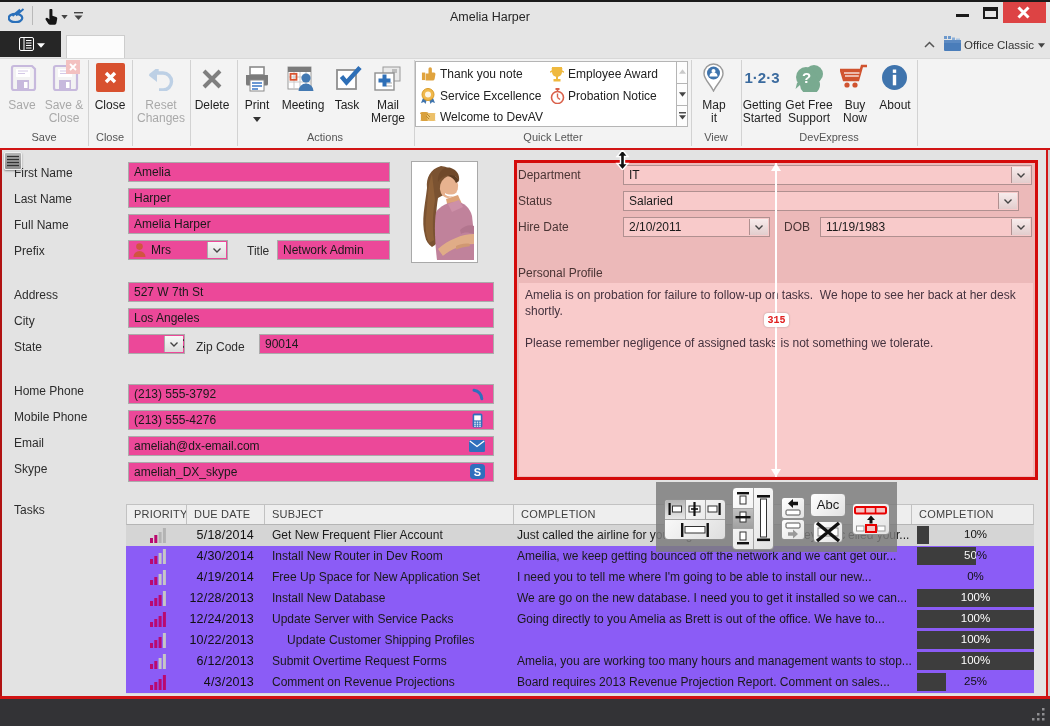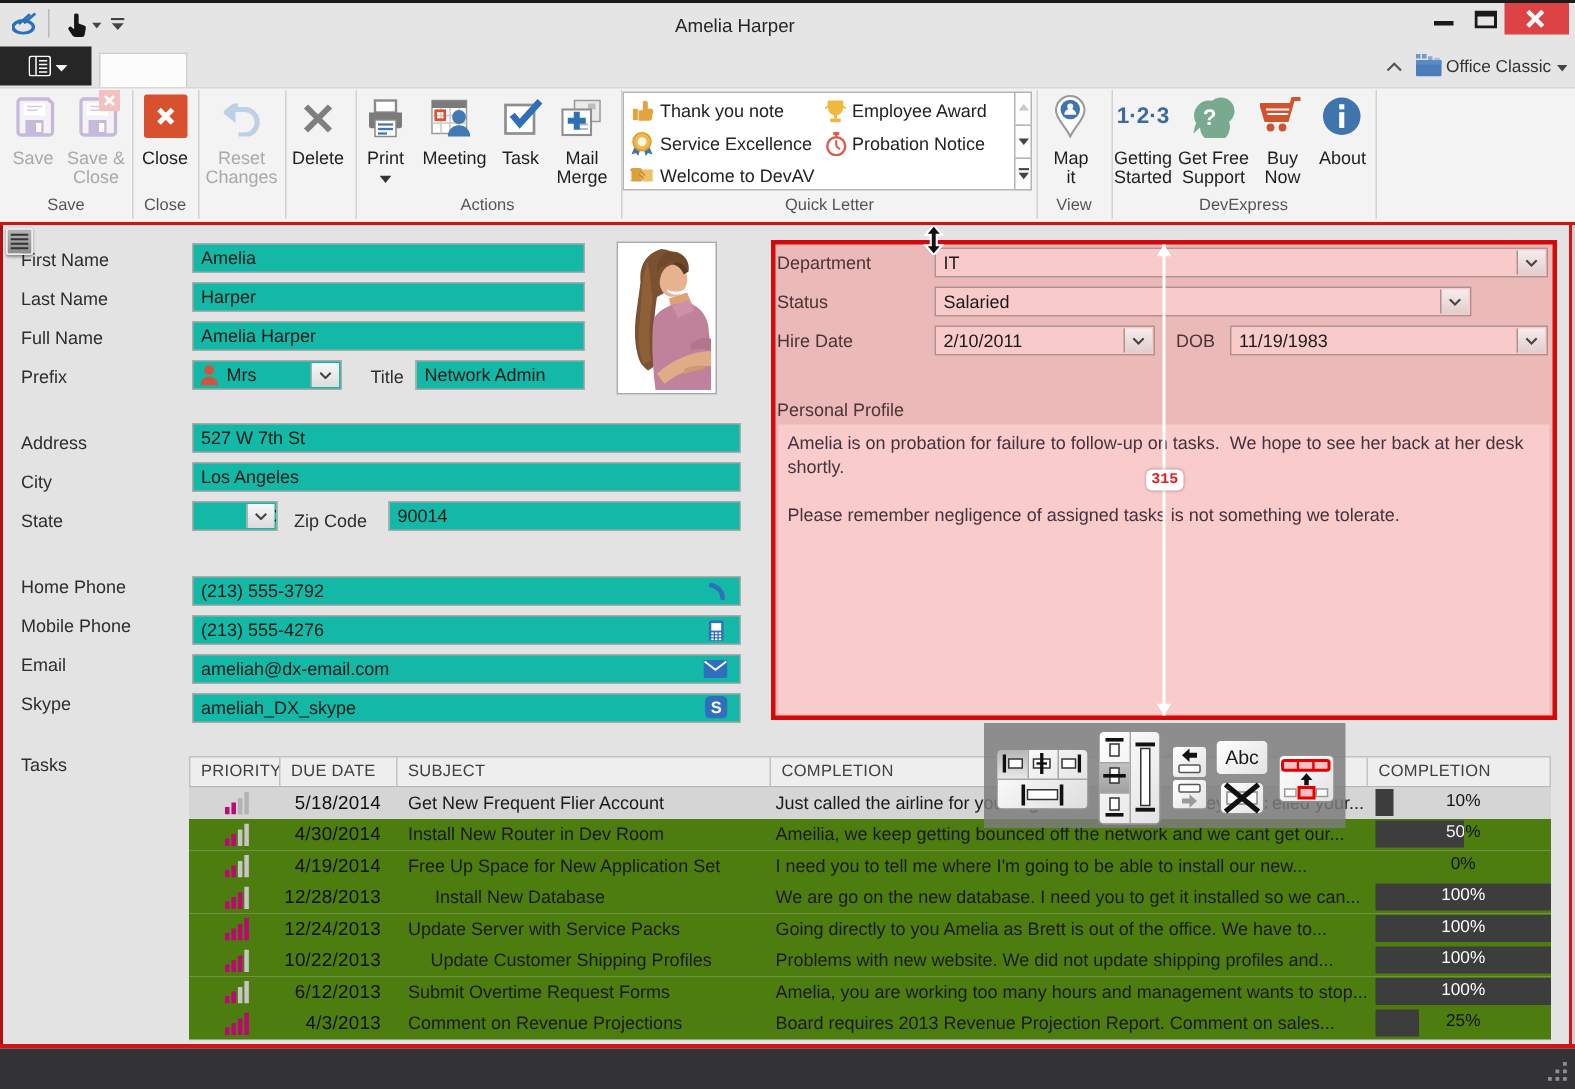--- a/index.html
+++ b/index.html
@@ -1,29 +1,29 @@
 <!DOCTYPE html>
 <html><head>
 <meta charset="utf-8">
 <style>
   html,body{margin:0;padding:0;}
   body{width:1050px;height:726px;overflow:hidden;font-family:"Liberation Sans",sans-serif;}
   .abs{position:absolute;}
   #root{position:absolute;top:0;left:0;width:1050px;height:726px;background:#e5e5e5;}
   .lbl{position:absolute;font-size:12px;color:#2d2d2d;white-space:nowrap;}
-  .fld{position:absolute;background:#14b8a6;border:1px solid #ababab;height:20px;box-sizing:border-box;font-size:12px;color:#1a1a1a;line-height:18px;padding-left:5px;white-space:nowrap;overflow:hidden;}
+  .fld{position:absolute;background:#ec4899;border:1px solid #ababab;height:20px;box-sizing:border-box;font-size:12px;color:#1a1a1a;line-height:18px;padding-left:5px;white-space:nowrap;overflow:hidden;}
   .dd{position:absolute;top:1px;bottom:1px;right:1px;width:18px;background:linear-gradient(#f7f7f7,#dcdcdc);border-left:1px solid #ababab;}
   .dd svg{position:absolute;left:5px;top:6px;}
   .cap{position:absolute;font-size:11px;color:#555;top:131px;text-align:center;}
   .sep{position:absolute;top:60px;height:86px;width:1px;background:#d2d2d2;}
   .btxt{position:absolute;font-size:12px;color:#1f1f1f;text-align:center;line-height:13px;white-space:pre;}
   .btxt.dis{color:#a9a9a9;}
   .qlt{position:absolute;font-size:12px;color:#222;white-space:nowrap;}
   .gh{position:absolute;font-size:11px;letter-spacing:0.2px;color:#404040;line-height:21px;white-space:nowrap;}
-  .grow{position:absolute;left:126px;width:908px;height:21px;border-bottom:1px solid #dadada;background:#4d7c0f;}
+  .grow{position:absolute;left:126px;width:908px;height:21px;border-bottom:1px solid #dadada;background:#8b5cf6;}
   .gdate{position:absolute;left:40px;width:88px;text-align:right;font-weight:normal;font-size:12.5px;letter-spacing:0.2px;color:#111;top:3px;}
   .gsub{position:absolute;left:272px;top:3px;font-size:12px;color:#1a1a1a;white-space:nowrap;}
   .gdesc{position:absolute;left:391px;top:3px;font-size:12px;color:#1a1a1a;white-space:nowrap;}
   .cbar{position:absolute;left:791px;top:1px;height:18px;background:#3d3d3d;}
   .cpct{position:absolute;left:791px;width:117px;top:3px;text-align:center;font-size:11.5px;color:#111;}
   .pinkf2{background:#f8caca;}
   .pinkf2 .dd{background:linear-gradient(#f7ecec,#e2cdcd);border-left:1px solid #b09090;}
   .cpctw{position:absolute;left:791px;top:3px;text-align:center;font-size:11.5px;color:#fff;overflow:hidden;}
 </style>
 </head>
@@ -362,21 +362,21 @@
   <div class="lbl" style="left:518px;top:220px;color:#4a3434;">Hire Date</div>
   <div class="lbl" style="left:784px;top:220px;color:#4a3434;">DOB</div>
   <div class="lbl" style="left:518px;top:266px;color:#4a3434;">Personal Profile</div>
   <div class="fld pinkf2" style="left:623px;top:165px;width:409px;background:#f8caca;border-color:#b09090;">IT
     <div class="dd">
         <svg width="8" height="5" viewBox="0 0 8 5">
           <path d="M0.5 0.5 L4 4 L7.5 0.5" stroke="#444" stroke-width="1.4" fill="none"></path>
         </svg>
       </div>
   </div>
-  <div class="fld pinkf2" style="left:623px;top:191px;width:358px;background:#f8caca;border-color:#b09090;">Salaried
+  <div class="fld pinkf2" style="left:623px;top:191px;width:396px;background:#f8caca;border-color:#b09090;">Salaried
     <div class="dd">
         <svg width="8" height="5" viewBox="0 0 8 5">
           <path d="M0.5 0.5 L4 4 L7.5 0.5" stroke="#444" stroke-width="1.4" fill="none"></path>
         </svg>
       </div>
   </div>
   <div class="fld pinkf2" style="left:623px;top:217px;width:147px;background:#f8caca;border-color:#b09090;">2/10/2011
     <div class="dd">
         <svg width="8" height="5" viewBox="0 0 8 5">
           <path d="M0.5 0.5 L4 4 L7.5 0.5" stroke="#444" stroke-width="1.4" fill="none"></path>
@@ -520,21 +520,21 @@
     <div class="cpct">0%</div>
   </div>
   <div class="grow" style="top:588px;">
     <svg class="abs" style="left:24px;top:3px;" width="16" height="15" viewBox="0 0 16 15">
         <rect x="0" y="10" width="3" height="5" fill="#ba0970"></rect>
         <rect x="4.3" y="7" width="3" height="8" fill="#ba0970"></rect>
         <rect x="8.6" y="4" width="3" height="11" fill="#ba0970"></rect>
         <rect x="12.9" y="0" width="3" height="15" fill="#c6c6c6"></rect>
       </svg>
     <div class="gdate">12/28/2013</div>
-      <div class="gsub" style="left:164px;">Install New Database</div>
+      <div class="gsub" style="left:146px;">Install New Database</div>
     <div class="gdesc">We are go on the new database. I need you to get it installed so we can...</div>
     <div class="cbar" style="width:117px;"></div>
       <div class="cpctw" style="width:117px;"><span style="display:inline-block;width:117px;">100%</span></div>
   </div>
   <div class="grow" style="top:609px;">
     <svg class="abs" style="left:24px;top:3px;" width="16" height="15" viewBox="0 0 16 15">
         <rect x="0" y="10" width="3" height="5" fill="#ba0970"></rect>
         <rect x="4.3" y="7" width="3" height="8" fill="#ba0970"></rect>
         <rect x="8.6" y="4" width="3" height="11" fill="#ba0970"></rect>
         <rect x="12.9" y="0" width="3" height="15" fill="#ba0970"></rect>
@@ -547,21 +547,20 @@
   </div>
   <div class="grow" style="top:630px;">
     <svg class="abs" style="left:24px;top:3px;" width="16" height="15" viewBox="0 0 16 15">
         <rect x="0" y="10" width="3" height="5" fill="#ba0970"></rect>
         <rect x="4.3" y="7" width="3" height="8" fill="#ba0970"></rect>
         <rect x="8.6" y="4" width="3" height="11" fill="#ba0970"></rect>
         <rect x="12.9" y="0" width="3" height="15" fill="#c6c6c6"></rect>
       </svg>
     <div class="gdate">10/22/2013</div>
       <div class="gsub" style="left:146px;margin-left:15px;">Update Customer Shipping Profiles</div>
-    <div class="gdesc">Problems with new website. We did not update shipping profiles and...</div>
     <div class="cbar" style="width:117px;"></div>
       <div class="cpctw" style="width:117px;"><span style="display:inline-block;width:117px;">100%</span></div>
   </div>
   <div class="grow" style="top:651px;">
     <svg class="abs" style="left:24px;top:3px;" width="16" height="15" viewBox="0 0 16 15">
         <rect x="0" y="10" width="3" height="5" fill="#ba0970"></rect>
         <rect x="4.3" y="7" width="3" height="8" fill="#ba0970"></rect>
         <rect x="8.6" y="4" width="3" height="11" fill="#c6c6c6"></rect>
         <rect x="12.9" y="0" width="3" height="15" fill="#c6c6c6"></rect>
       </svg>

